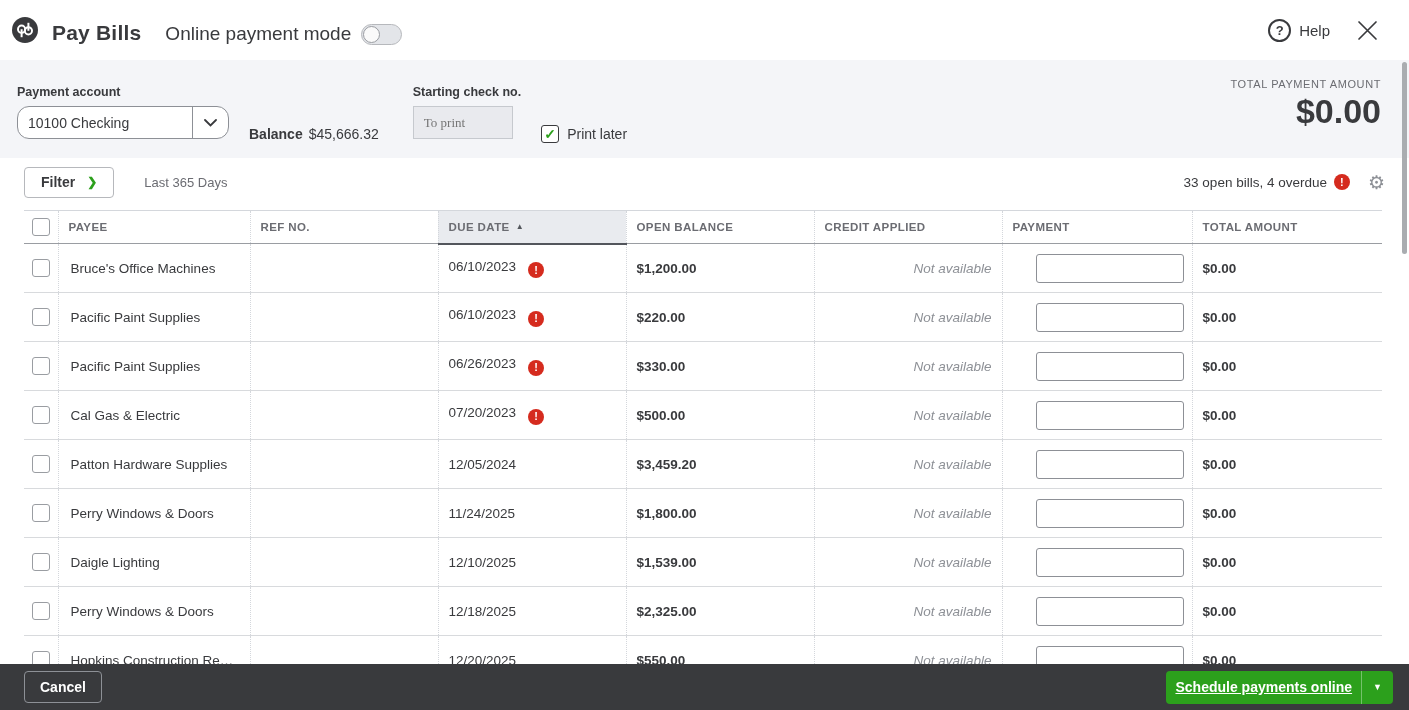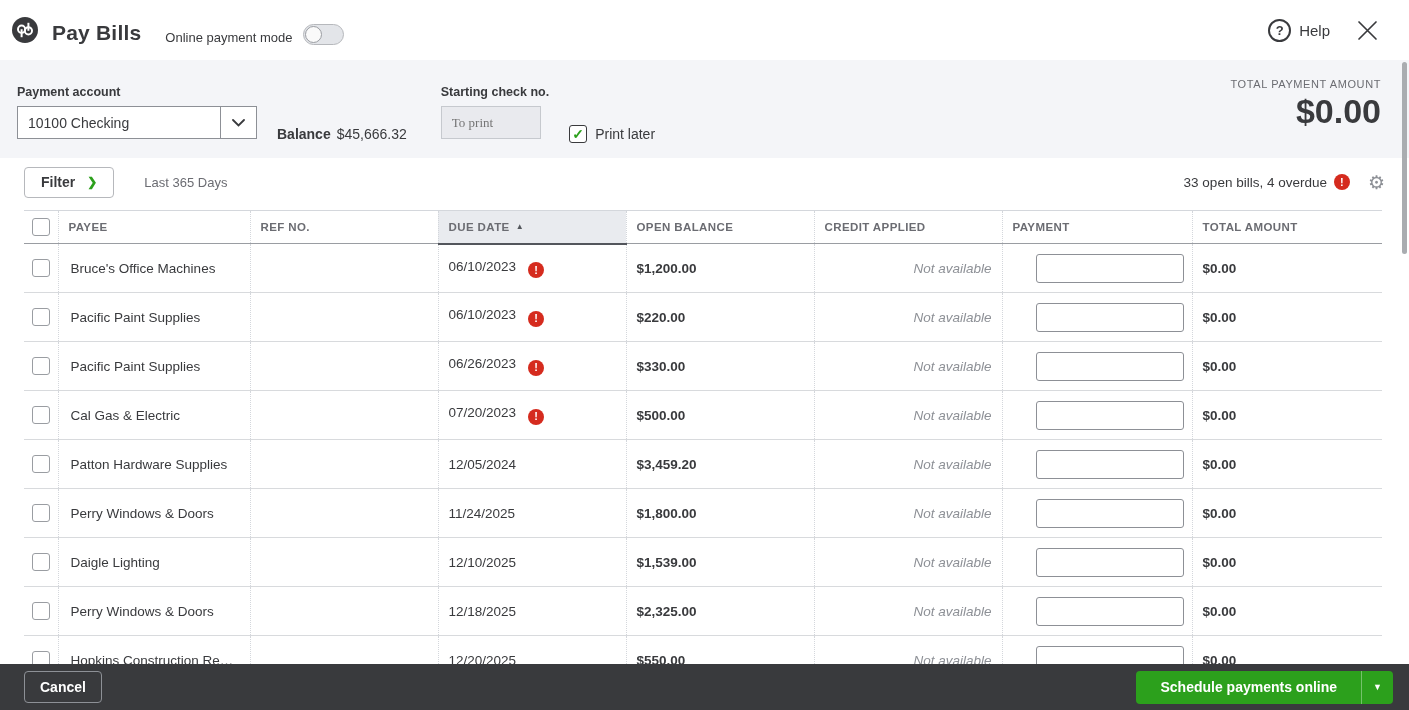--- a/index.html
+++ b/index.html
@@ -5,33 +5,33 @@
   * { margin:0; padding:0; box-sizing:border-box; }
   html,body { width:1409px; height:710px; }
   body { font-family:"Liberation Sans", sans-serif; color:#393a3d; background:#fff; overflow:hidden; }
   .app { position:relative; width:1409px; height:710px; overflow:hidden; background:#fff; }
 
   
   .topbar { height:60px; display:flex; align-items:center; justify-content:space-between; padding:0 30px 0 10px; background:#fff; }
   .topbar-left { display:flex; align-items:flex-end; }
   .logo-wrap { width:30px; height:30px; display:flex; align-items:center; justify-content:center; margin-right:12px; }
   .page-title { font-size:21px; font-weight:700; letter-spacing:.2px; }
-  .opm-label { font-size:13px; margin-left:24px; color:#393a3d; }
+  .opm-label { font-size:19px; margin-left:24px; color:#393a3d; }
   .toggle { width:41px; height:21px; border-radius:11px; background:#e3e5e9; border:1px solid #b6b8bc; position:relative; display:inline-block; margin-left:10px; cursor:pointer; }
   .toggle .knob { position:absolute; left:1px; top:1px; width:17px; height:17px; border-radius:50%; background:#fafafa; border:1px solid #9a9da2; }
   .topbar-right { display:flex; align-items:center; }
   .help-circle { width:23px; height:23px; border:2px solid #393a3d; border-radius:50%; display:flex; align-items:center; justify-content:center; font-weight:700; font-size:13px; cursor:pointer; }
   .help-label { font-size:15px; margin-left:8px; cursor:pointer; }
   .close-x { margin-left:26px; cursor:pointer; display:flex; align-items:center; }
 
   
   .payment-bar { height:98px; background:#f4f5f8; display:flex; padding:0 0 0 17px; position:relative; }
   .field { display:flex; flex-direction:column; }
   .field label { font-size:12.5px; font-weight:700; color:#393a3d; margin:25px 0 7px; }
-  .select { width:240px; height:33px; background:#fff; border:1px solid #8d9096; border-radius:0; display:flex; align-items:center; cursor:pointer;gap:31px; }
+  .select { width:212px; height:33px; background:#fff; border:1px solid #8d9096; border-radius:12px; display:flex; align-items:center; cursor:pointer;gap:31px; }
   .select .sel-text { flex:1; padding:0 10px; font-size:14px; }
   .select .sel-chev { width:36px; height:100%; border-left:1px solid #8d9096; display:flex; align-items:center; justify-content:center; }
   .balance { display:flex; align-items:center; height:33px; margin:57px 0 0 20px; align-self:flex-start; white-space:nowrap; }
   .balance .b-label { font-weight:700; font-size:14px; margin-right:6px; }
   .balance .b-value { font-size:14px; }
   .field.date-field { margin-left:40px; }
   .date-input { width:150px; height:33px; border:1px solid #8d9096; border-radius:4px; background:#fff; font-size:14px; padding:0 10px; font-family:"Liberation Sans",sans-serif; color:#393a3d; }
   .field.check-field { margin-left:34px; }
   .check-input { width:100px; height:33px; border:1px solid #c6c9ce; border-radius:0; background:#e9eaee; font-size:13px; padding:0 10px; font-family:Liberation Serif, serif; color:#9a9da2; }
   .print-later { display:flex; align-items:center; margin:57px 0 0 20px; align-self:flex-start; height:33px; }
@@ -67,21 +67,21 @@
   .due-cell { white-space:nowrap; }
   .due-cell .warn-badge { margin-left:12px; vertical-align:-3px; }
   .col-credit { text-align:right; font-style:italic; color:#8d9096; }
   .col-payment { text-align:right; padding-right:8px; }
   .payment-input { width:148px; height:29px; border:1px solid #8d9096; border-radius:3px; background:#fff; font-family:"Liberation Sans",sans-serif; font-size:13px; padding:0 8px; }
 
   
   .footer { position:absolute; bottom:0; left:0; right:0; height:46px; background:#393a3d; display:flex; align-items:center; padding:0 16px 0 24px; z-index:5; }
   .cancel-btn { background:transparent; color:#fff; border:1px solid #8d9096; border-radius:4px; height:32px; padding:0 15px; font-size:14px; font-weight:600; cursor:pointer; font-family:"Liberation Sans",sans-serif; }
   .schedule-btn { margin-left:auto; background:#2ca01c; border-radius:4px; height:33px; display:flex; align-items:center; color:#fff; font-weight:700; font-size:14px; cursor:pointer; }
-  .schedule-btn .s-label { padding:0 24px; }
+  .schedule-btn .s-label { padding:0 9px;text-decoration:underline; }
   .schedule-btn .s-divider { width:1px; height:33px; background:rgba(255,255,255,.35); }
   .schedule-btn .s-caret { padding:0 11px; font-size:9px; }
 
   
   .scroll-thumb { position:absolute; right:2px; top:62px; width:5px; height:192px; background:#a9acb0; border-radius:3px; z-index:6; }
 </style>
 </head>
 <body>
 
 <div class="app">

